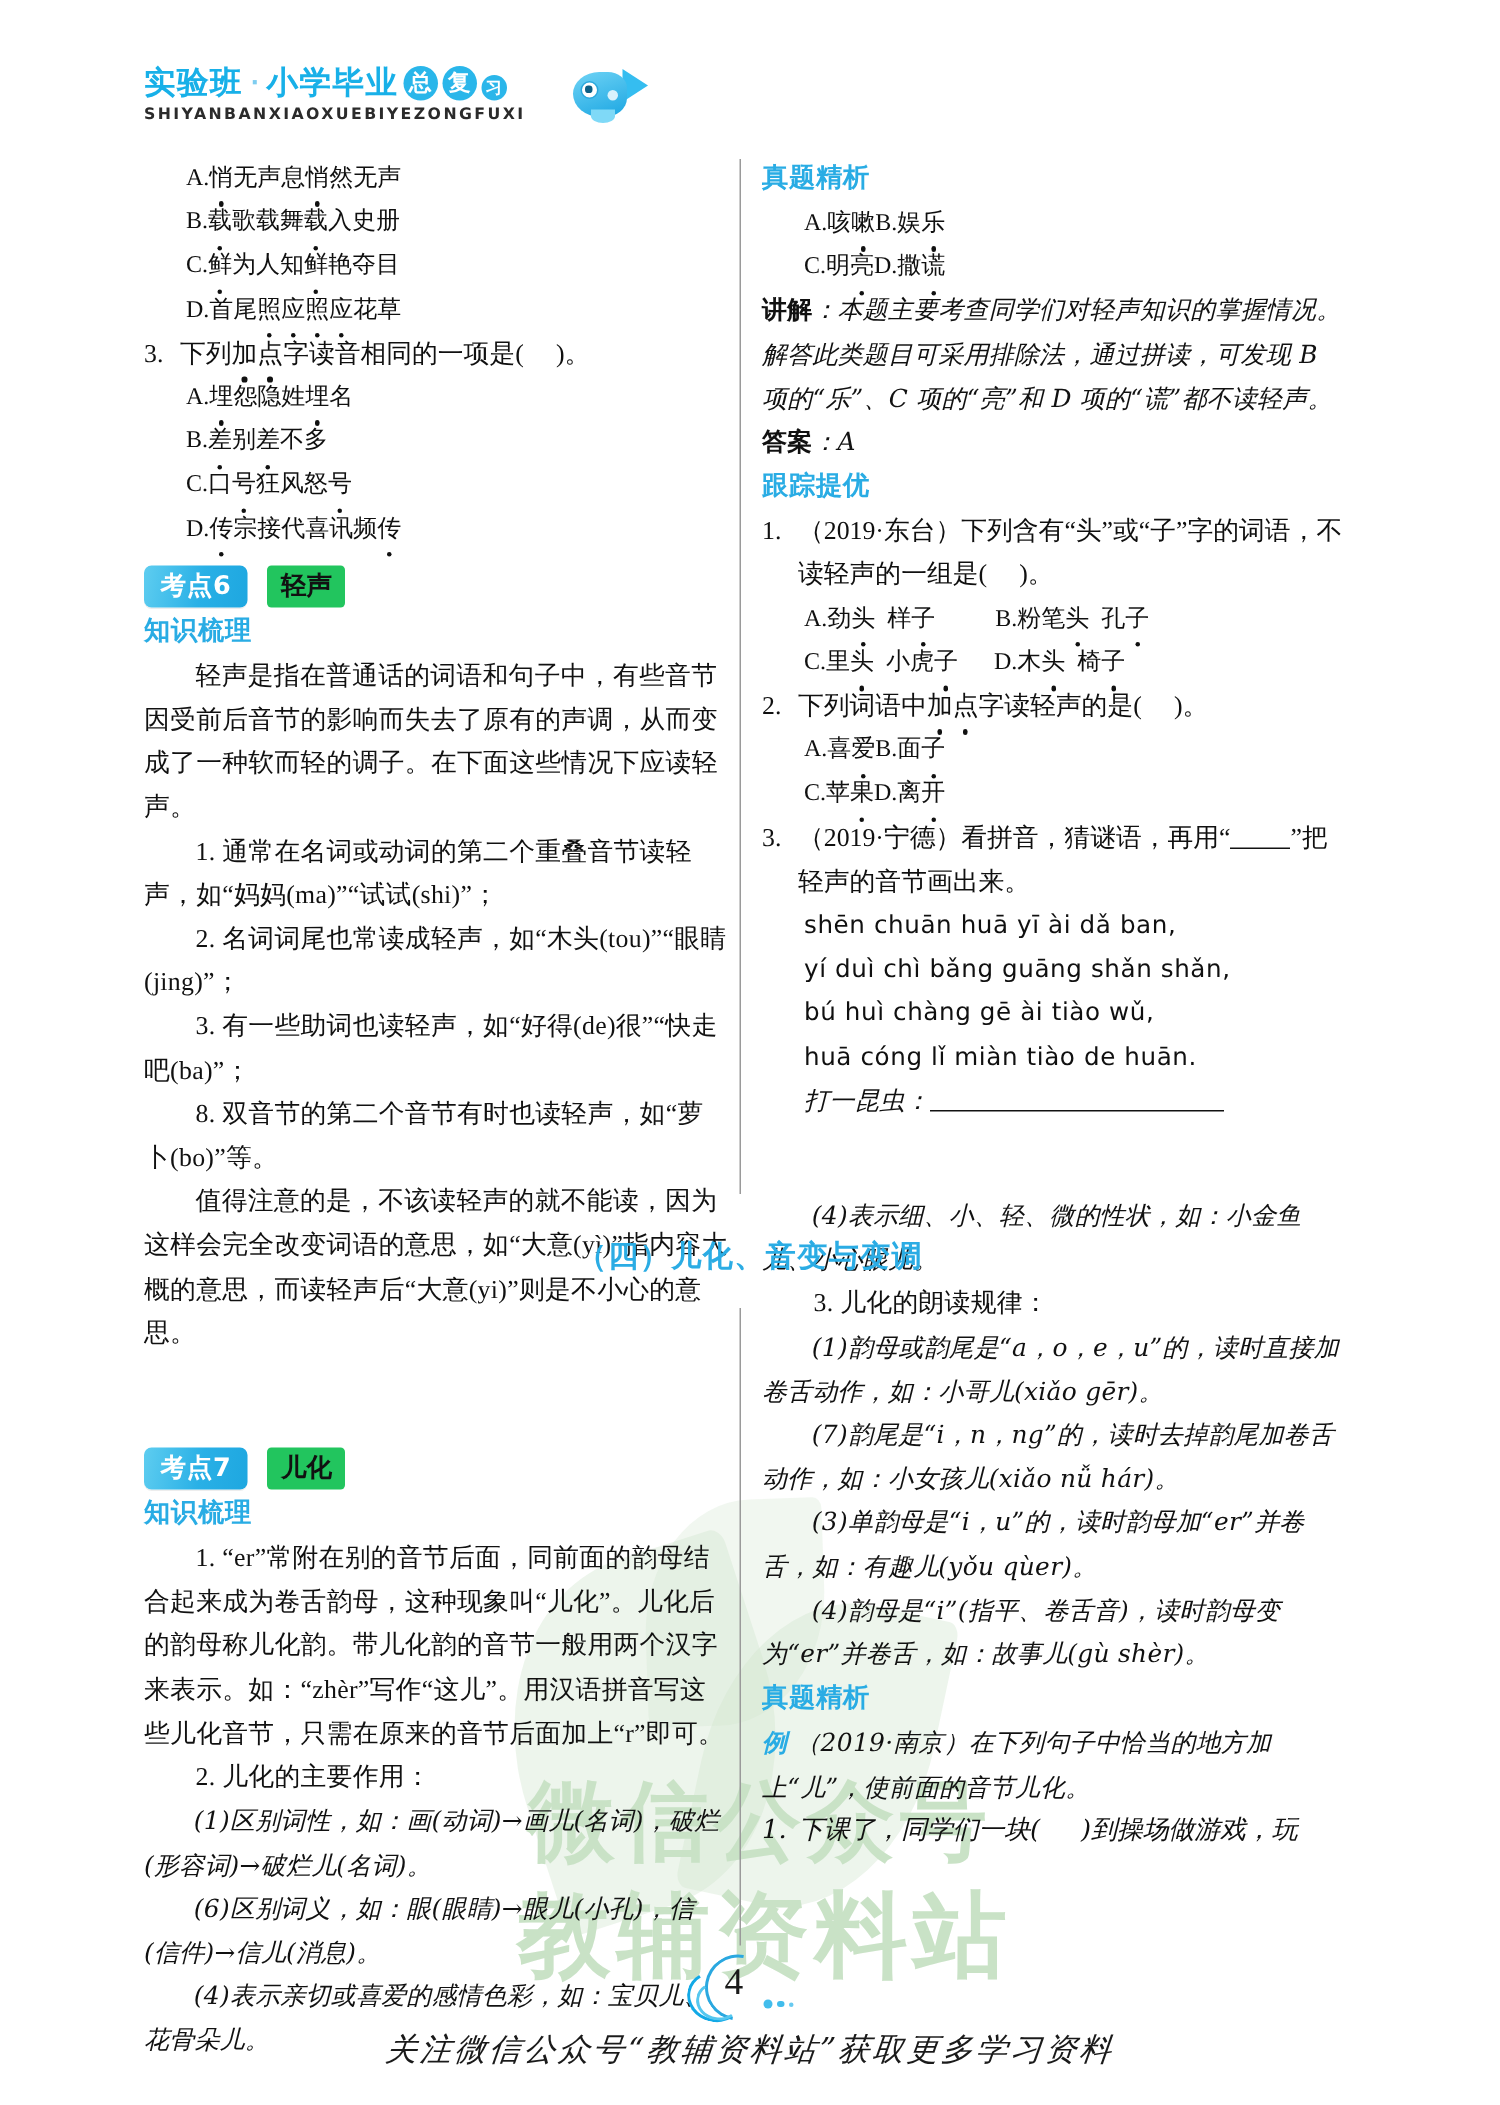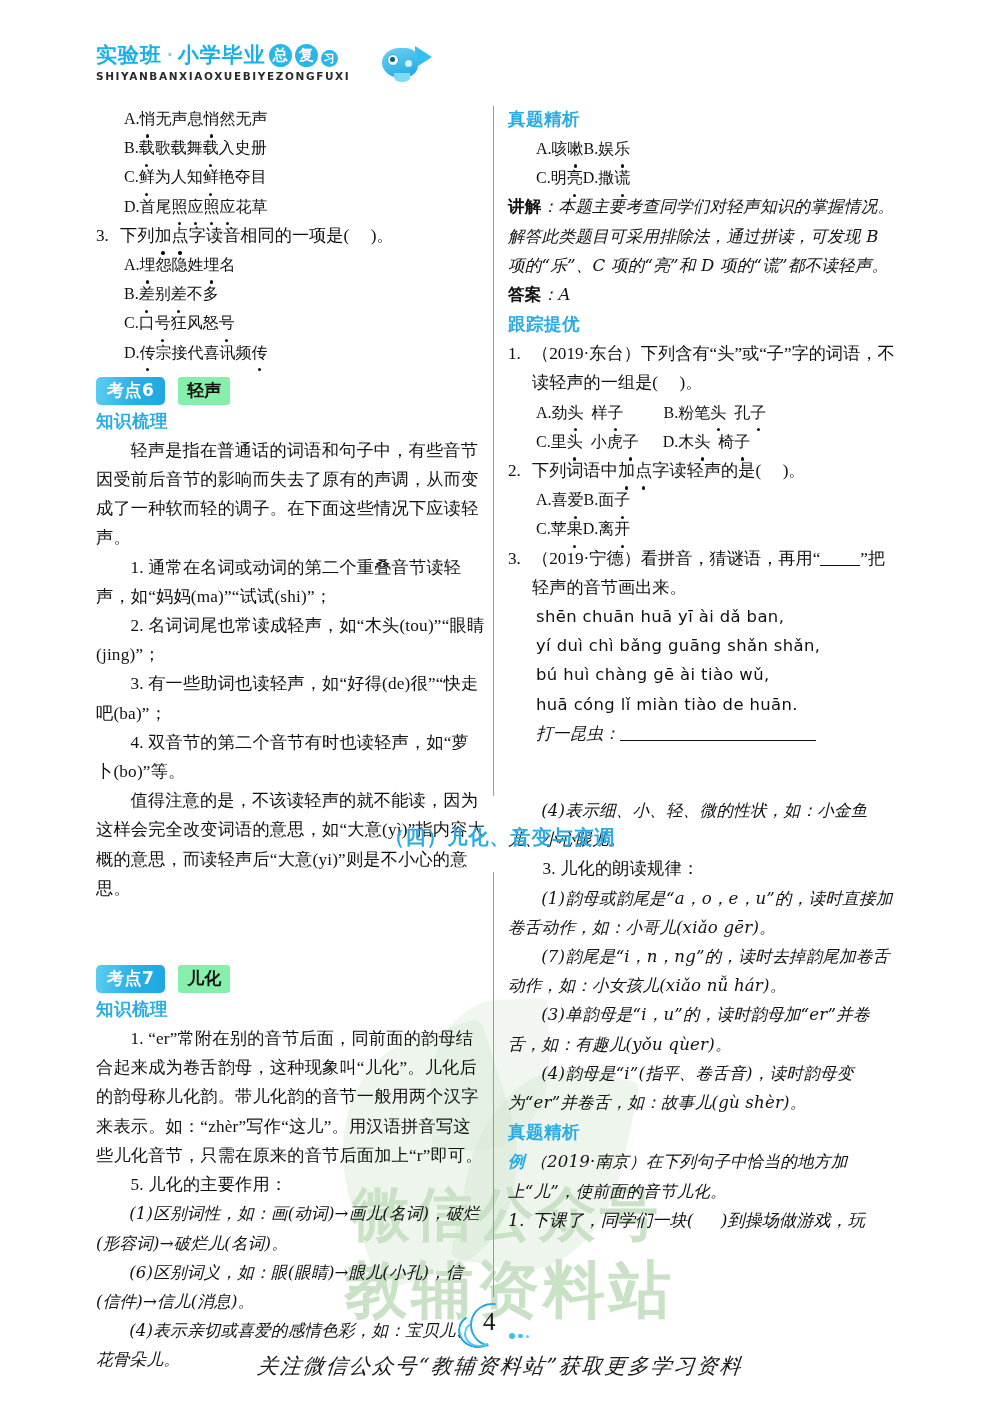--- a/index.html
+++ b/index.html
@@ -223,21 +223,21 @@
     font-size: 17px;
     padding: 2px 11px 3px 11px;
     border-radius: 5px;
     letter-spacing: .5px;
     box-shadow: 0 1px 0 rgba(0,0,0,.07);
   }
   .kaodian-topic {
     display: inline-flex;
     align-items: center;
     justify-content: center;
-    background: #86efac;
+    background: #22c55e;
     color: #111;
     font-family: "DejaVu Sans", sans-serif;
     font-weight: bold;
     font-size: 17px;
     padding: 2px 9px 3px 9px;
     border-radius: 3px;
     margin-left: 13px;
   }
   .blue-head {
     font-family: Liberation Mono, monospace;
@@ -490,32 +490,32 @@
 
       <div class="kaodian-row">
         <span class="kaodian-badge">考点6</span>
         <span class="kaodian-topic">轻声</span>
       </div>
       <div class="blue-head">知识梳理</div>
       <div class="t indent">轻声是指在普通话的词语和句子中，有些音节因受前后音节的影响而失去了原有的声调，从而变成了一种软而轻的调子。在下面这些情况下应读轻声。</div>
       <div class="t indent">1. 通常在名词或动词的第二个重叠音节读轻声，如“妈妈(ma)”“试试(shi)”；</div>
       <div class="t indent">2. 名词词尾也常读成轻声，如“木头(tou)”“眼睛(jing)”；</div>
       <div class="t indent">3. 有一些助词也读轻声，如“好得(de)很”“快走吧(ba)”；</div>
-      <div class="t indent">4. 双音节的第二个音节有时也读轻声，如“萝卜(bo)”等。</div>
+      <div class="t indent">8. 双音节的第二个音节有时也读轻声，如“萝卜(bo)”等。</div>
       <div class="t indent">值得注意的是，不该读轻声的就不能读，因为这样会完全改变词语的意思，如“大意(yì)”指内容大概的意思，而读轻声后“大意(yi)”则是不小心的意思。</div>
 
       <div style="height:52px"></div>
 
       <div class="kaodian-row">
         <span class="kaodian-badge">考点7</span>
         <span class="kaodian-topic">儿化</span>
       </div>
       <div class="blue-head">知识梳理</div>
       <div class="t indent">1. “er”常附在别的音节后面，同前面的韵母结合起来成为卷舌韵母，这种现象叫“儿化”。儿化后的韵母称儿化韵。带儿化韵的音节一般用两个汉字来表示。如：“zhèr”写作“这儿”。用汉语拼音写这些儿化音节，只需在原来的音节后面加上“r”即可。</div>
-      <div class="t indent">5. 儿化的主要作用：</div>
+      <div class="t indent">2. 儿化的主要作用：</div>
       <div class="t indent kai">(1)区别词性，如：画(动词)→画儿(名词)，破烂(形容词)→破烂儿(名词)。</div>
       <div class="t indent kai">(6)区别词义，如：眼(眼睛)→眼儿(小孔)，信(信件)→信儿(消息)。</div>
       <div class="t indent kai">(4)表示亲切或喜爱的感情色彩，如：宝贝儿、花骨朵儿。</div>
 
     </div>
 
     <div class="col col-right">
 
       <div class="blue-head">真题精析</div>
       <div class="choices">

